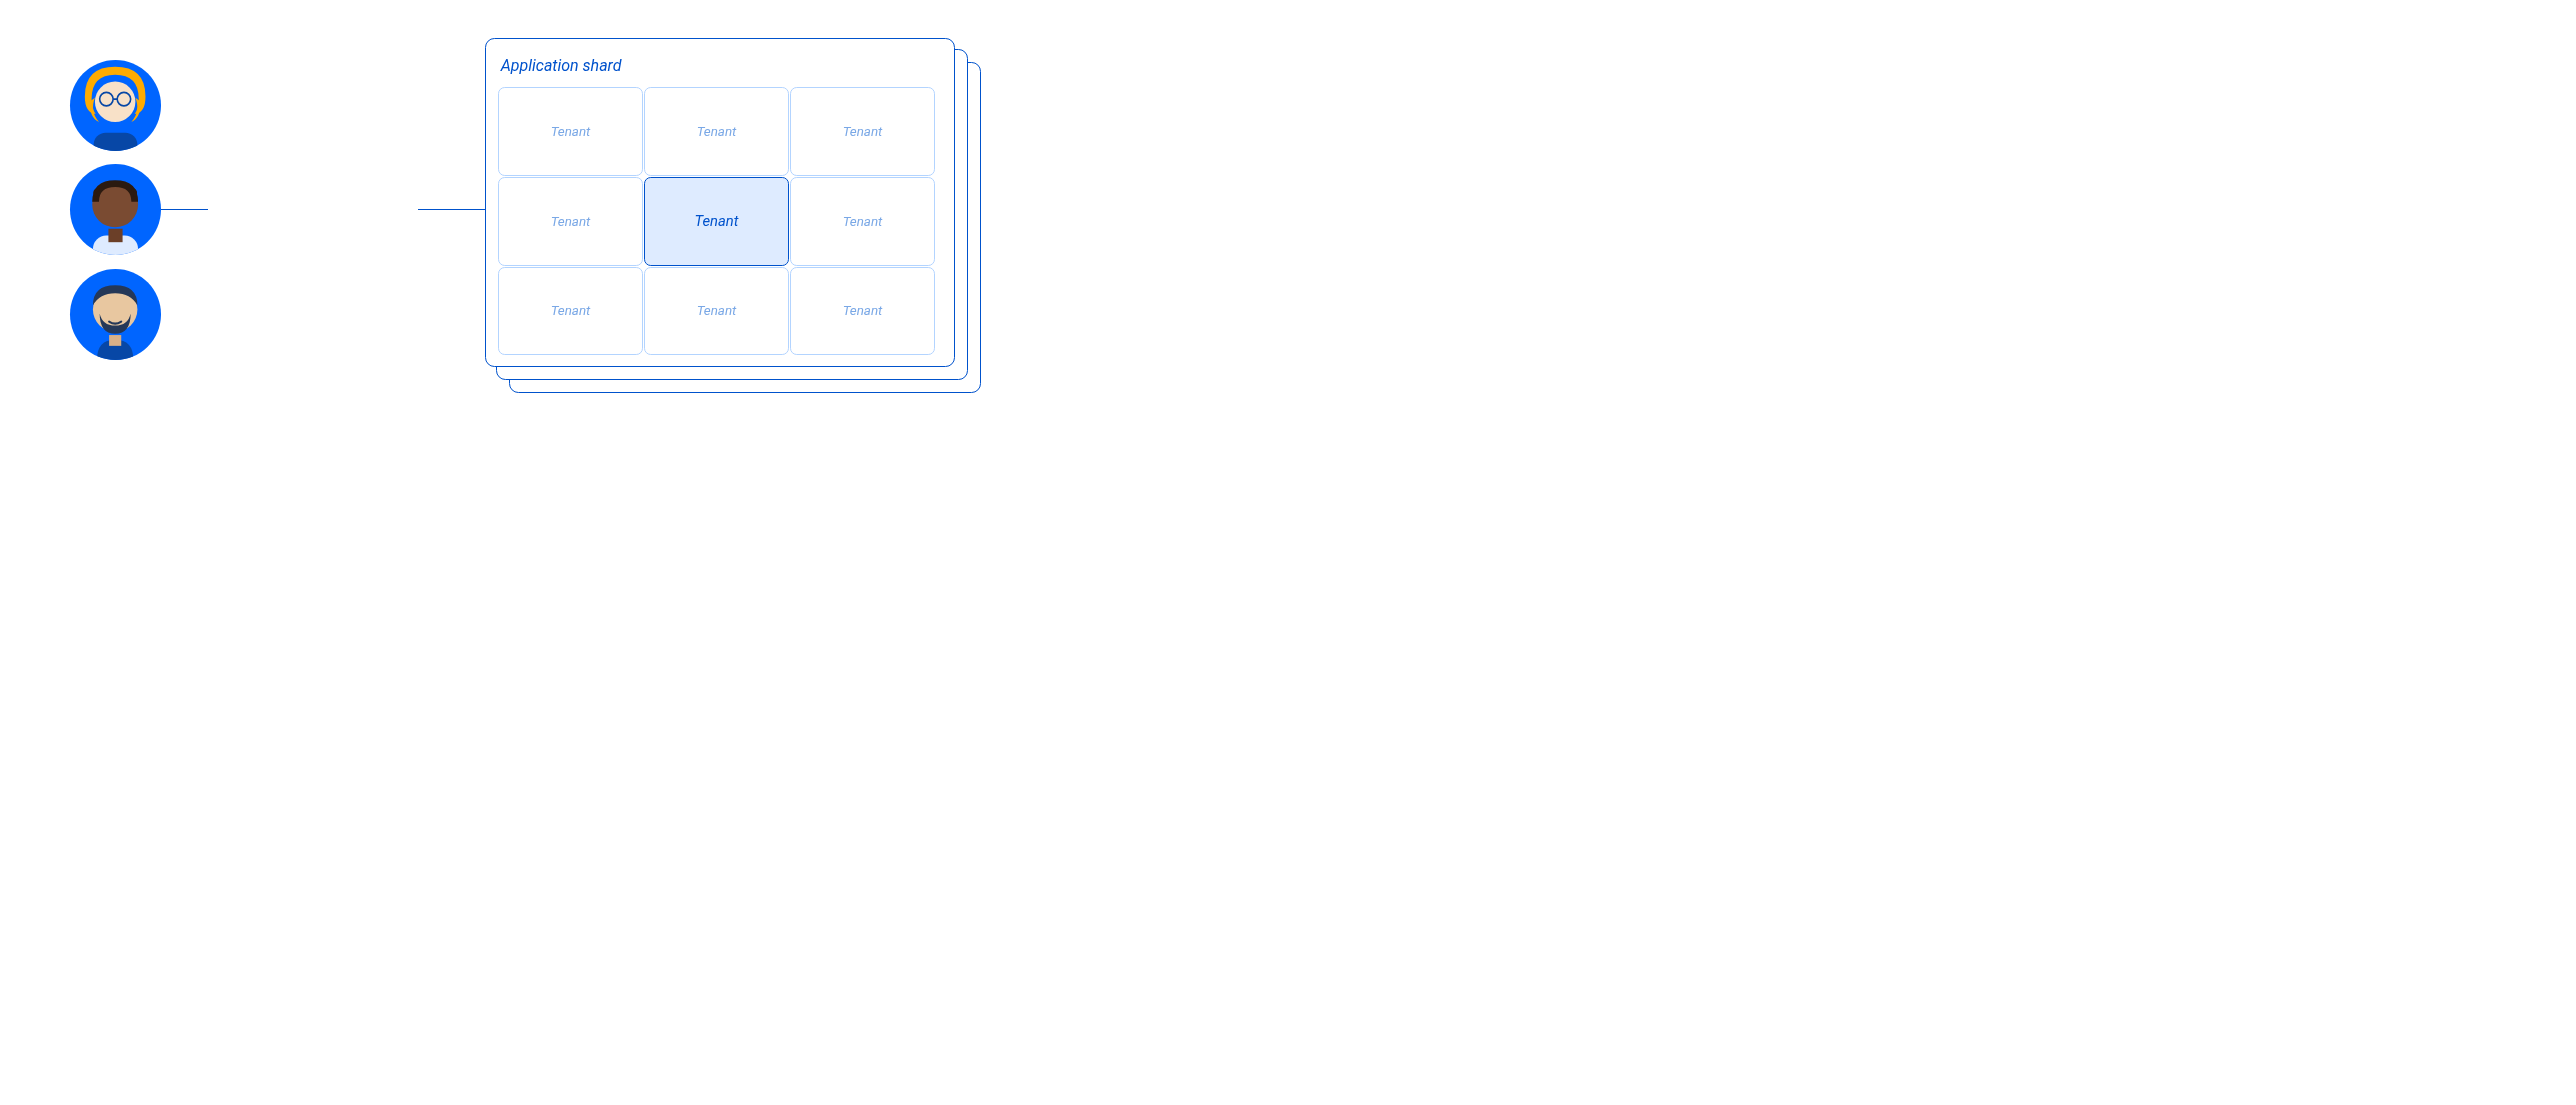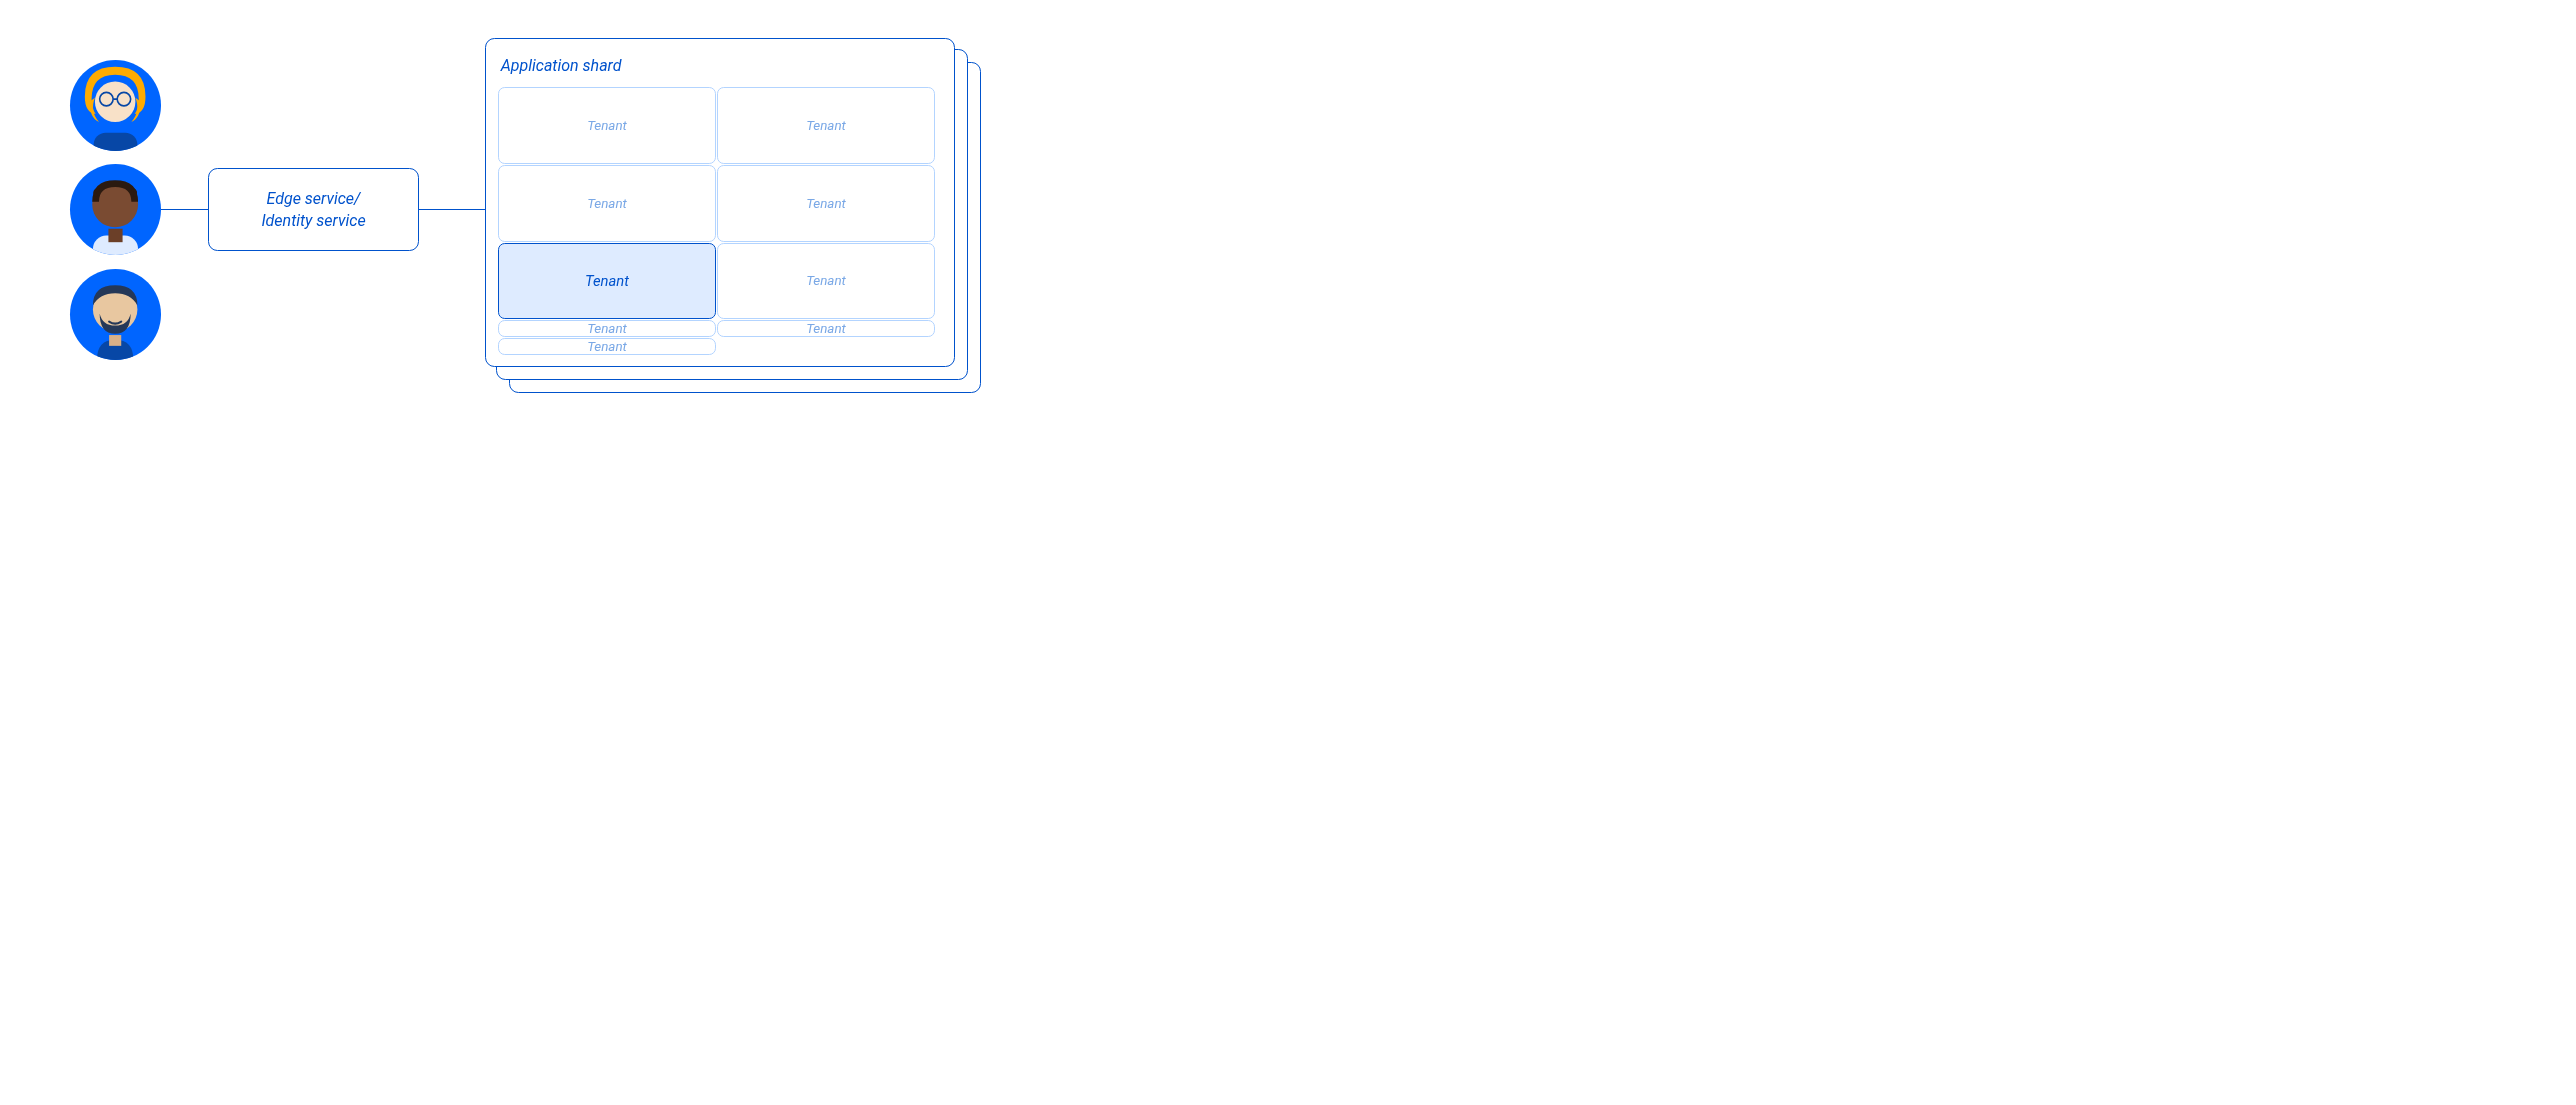--- a/index.html
+++ b/index.html
@@ -93,21 +93,21 @@
     box-sizing:border-box;
   }
   .shard-title{
     font-style:italic;
     font-size:16px;
     color:var(--brand-blue);
     margin:1.3px 0 12px 2.7px;
   }
   .tenant-grid{
     display:grid;
-    grid-template-columns:repeat(2,1fr);
+    grid-template-columns:repeat(3,1fr);
     grid-template-rows:repeat(3,1fr);
     gap:1px;
     height:268px;
   }
   .tenant{
     border:1.3px solid var(--light-blue);
     border-radius:6.7px;
     background:#fff;
     display:flex;
     align-items:center;
@@ -157,26 +157,20 @@
         <path d="M34 54 q0 -30 33 -30 q33 0 33 30 q-10 -18 -33 -18 q-23 0 -33 18 z" fill="#253858"></path>
         <path d="M44 66 q0 30 23 30 q23 0 23 -30 q-4 18 -23 18 q-19 0 -23 -18 z" fill="#253858"></path>
         <path d="M58 78 q9 6 18 0" stroke="#253858" stroke-width="3" fill="none" stroke-linecap="round"></path>
       </svg>
     </div>
   </div>
 
   <div class="line line-1"></div>
   <div class="line line-2"></div>
 
-  <div class="edge-box">
-    <div>
-      <span>Edge service/</span><br>
-      <span>Identity service</span>
-    </div>
-  </div>
 
   <div class="shard-stack">
     <div class="shard-card back2"></div>
     <div class="shard-card back1"></div>
     <div class="shard-card front">
       <div class="shard-title">Application shard</div>
       <div class="tenant-grid" id="tenant-grid">
           <div class="tenant">Tenant</div>
           <div class="tenant">Tenant</div>
           <div class="tenant">Tenant</div>

